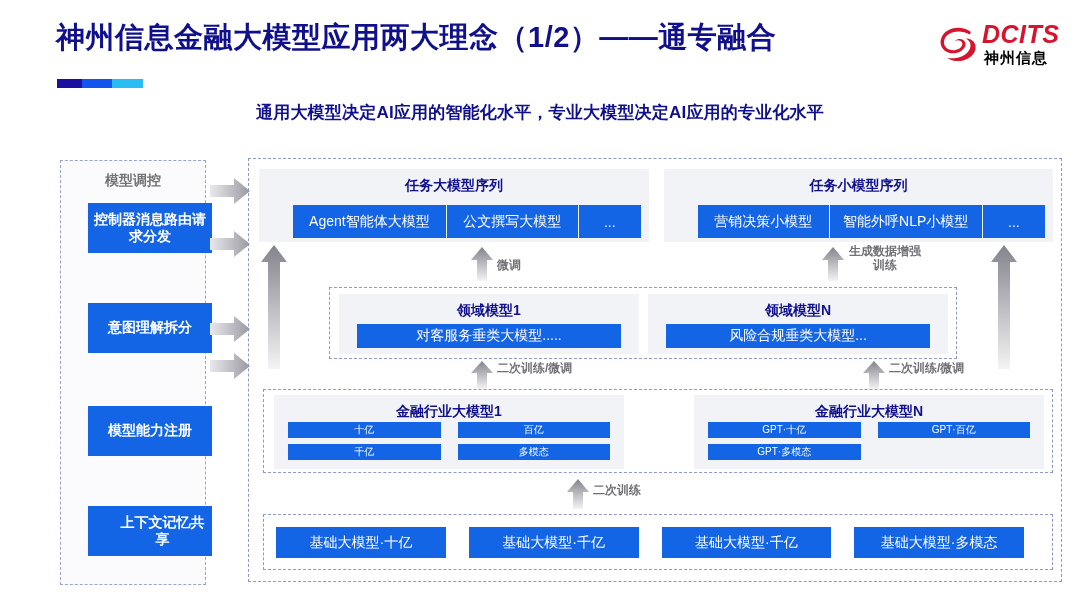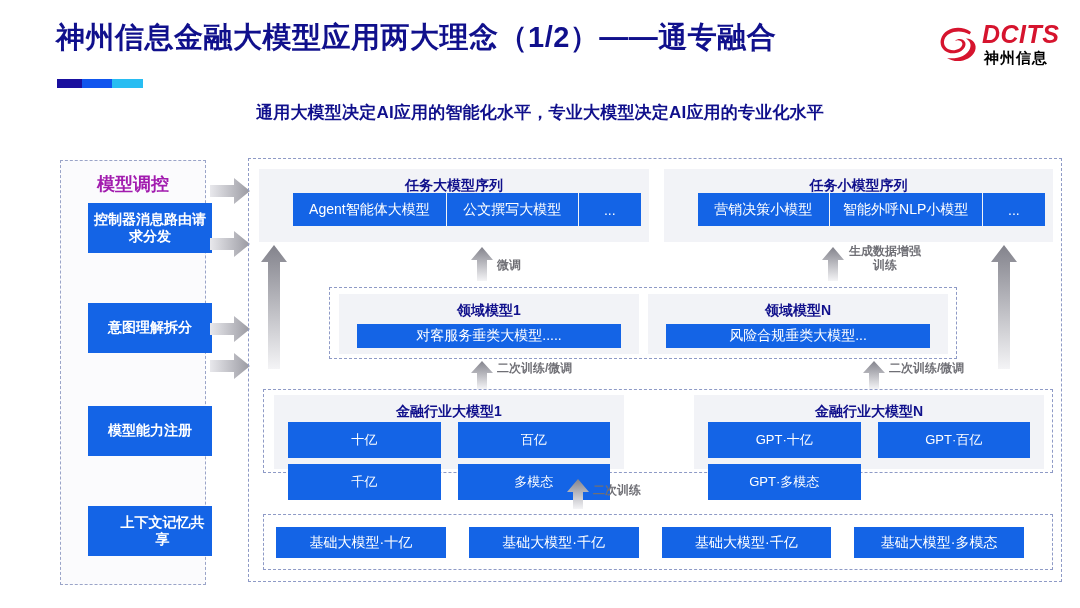--- a/index.html
+++ b/index.html
@@ -40,22 +40,22 @@
     text-align: center; font-size: 17px; font-weight: bold;
     color: #10108c; letter-spacing: .2px;
   }
 
   
   .sidebar {
     position: absolute; left: 60px; top: 160px; width: 146px; height: 425px;
     border: 1px dashed #9aa4c8; background: #fbfbfd;
   }
   .sidebar-title {
-    text-align: center; font-size: 18px; font-weight: bold;
-    color: #a21caf; margin-top: 11px;
+    text-align: center; font-size: 14px; font-weight: bold;
+    color: #737373; margin-top: 11px;
   }
   .sb-btn {
     position: absolute; left: 27px; width: 124px;
     background: #1464e6; color: #fff; font-size: 14px; font-weight: bold;
     display: flex; align-items: center; justify-content: center;
     text-align: center; line-height: 1.22; padding: 0 4px;
   }
   .sb-btn.b0 { top: 42px;  height: 50px; }
   .sb-btn.b1 { top: 142px; height: 50px; }
   .sb-btn.b2 { top: 245px; height: 50px; }
@@ -78,21 +78,21 @@
   }
   .chip {
     background: #1464e6; color: #fff; font-size: 14px;
     display: flex; align-items: center; justify-content: center;
     text-align: center; white-space: nowrap;
   }
 
   
   .p-task-big   { left: 10px;  top: 10px;  width: 390px; height: 73px; }
   .p-task-small { left: 415px; top: 10px;  width: 389px; height: 73px; }
-  .row-chips { position: absolute; left: 8px; right: 8px; top: 24px; display: flex; gap: 1px; margin-left: 26px; }
+  .row-chips { position: absolute; left: 8px; right: 8px; top: 36px; display: flex; gap: 1px; margin-left: 26px; }
   .row-chips .chip { height: 33px; }
   .c-flex2 { flex: 2.45; }
   .c-flex1 { flex: 2.1; }
   .c-dots  { flex: 1; }
 
   
   .band-domain {
     position: absolute; left: 80px; top: 128px; width: 628px; height: 72px;
     border: 1px dashed #8e9ac6; background: #fff;
   }
@@ -107,21 +107,21 @@
   .band-industry {
     position: absolute; left: 14px; top: 230px; width: 790px; height: 84px;
     border: 1px dashed #8e9ac6; background: #fff;
   }
   .p-ind1 { left: 10px;  top: 5px; width: 350px; height: 74px; }
   .p-indN { left: 430px; top: 5px; width: 350px; height: 74px; }
   .grid2 {
     position: absolute; left: 14px; right: 14px; top: 27px;
     display: grid; grid-template-columns: 1fr 1fr; gap: 6px 17px;
   }
-  .grid2 .chip { height: 36px; font-size: 13px; }
+  .grid2 .chip { height: 16px; font-size: 10px; }
 
   
   .band-base {
     position: absolute; left: 14px; top: 355px; width: 790px; height: 56px;
     border: 1px dashed #8e9ac6; background: #fff;
   }
   .base-row {
     position: absolute; left: 12px; right: 28px; top: 12px;
     display: flex; gap: 23px;
   }

